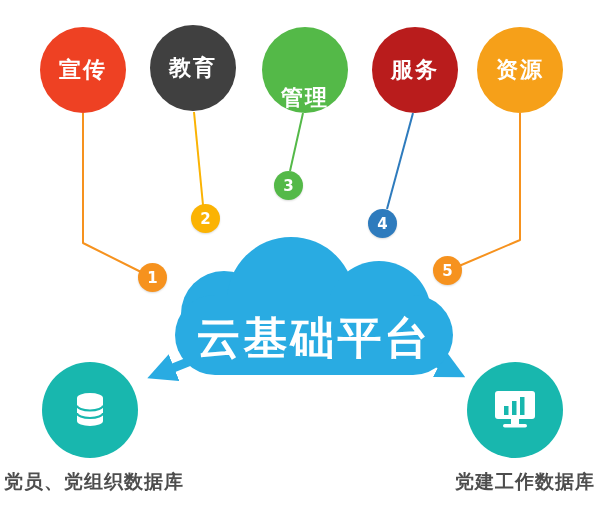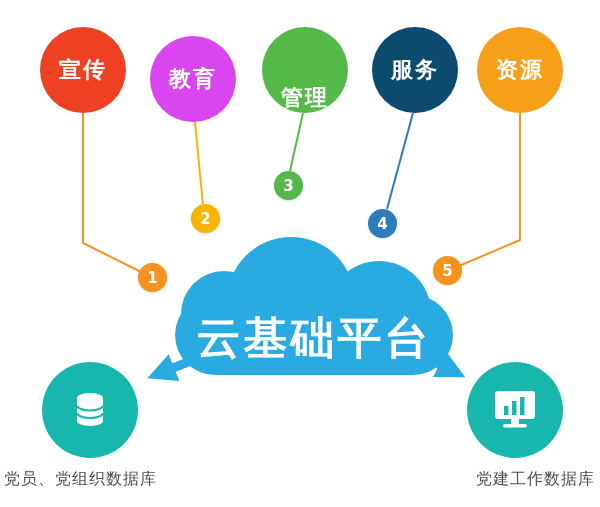--- a/index.html
+++ b/index.html
@@ -33,21 +33,21 @@
     position:absolute;left:0;top:72px;width:100%;text-align:center;
     font-size:44px;font-weight:bold;letter-spacing:3px;
   }
   
   .db-circle{
     position:absolute;width:96px;height:96px;border-radius:50%;
     display:flex;align-items:center;justify-content:center;
   }
   
   .db-label{
-    position:absolute;top:469px;font-size:16px;font-weight:normal;letter-spacing:1px;
+    position:absolute;top:469px;font-size:19px;font-weight:bold;letter-spacing:1px;
   }
   .db-label.left{left:4px;}
   .db-label.right{right:5px;text-align:left;}
 </style>
 </head>
 <body>
 
 <div id="canvas">
 
   <svg id="overlay" xmlns="http://www.w3.org/2000/svg">
@@ -61,27 +61,27 @@
     <path d="M303,113 L290,171" fill="none" stroke-width="2" stroke="#54b948"></path>
     <path d="M413,113 L387,209" fill="none" stroke-width="2" stroke="#2e7bbd"></path>
     <path d="M520,113 L520,240 L459,266" fill="none" stroke-width="2" stroke-linejoin="round" stroke="#f6921e"></path>
     <path d="M238,342 L158,374" fill="none" stroke-width="9" stroke-linecap="round" marker-end="url(#ah)" stroke="#29abe2"></path>
     <path d="M392,340 L455,372" fill="none" stroke-width="9" stroke-linecap="round" marker-end="url(#ah)" stroke="#29abe2"></path>
   </svg>
 
   <div class="cat-circle" style="left: 40px; top: 27px; background: rgb(238, 65, 35);">
     <span>宣传</span>
   </div>
-  <div class="cat-circle" style="left: 150px; top: 36px; background: #d946ef;">
+  <div class="cat-circle" style="left: 150px; top: 25px; background: #404040;">
     <span>教育</span>
   </div>
   <div class="cat-circle" style="left: 262px; top: 27px; background: rgb(84, 185, 72); align-items: flex-end;">
     <span>管理</span>
   </div>
-  <div class="cat-circle" style="left: 372px; top: 27px; background: #0c4a6e;">
+  <div class="cat-circle" style="left: 372px; top: 27px; background: #b91c1c;">
     <span>服务</span>
   </div>
   <div class="cat-circle" style="left: 477px; top: 27px; background: rgb(246, 160, 25);">
     <span>资源</span>
   </div>
 
   <div class="step-badge" style="left: 138px; top: 263px; background: rgb(246, 146, 30);">
     <span>1</span>
   </div>
   <div class="step-badge" style="left: 191px; top: 204px; background: rgb(251, 179, 3);">

